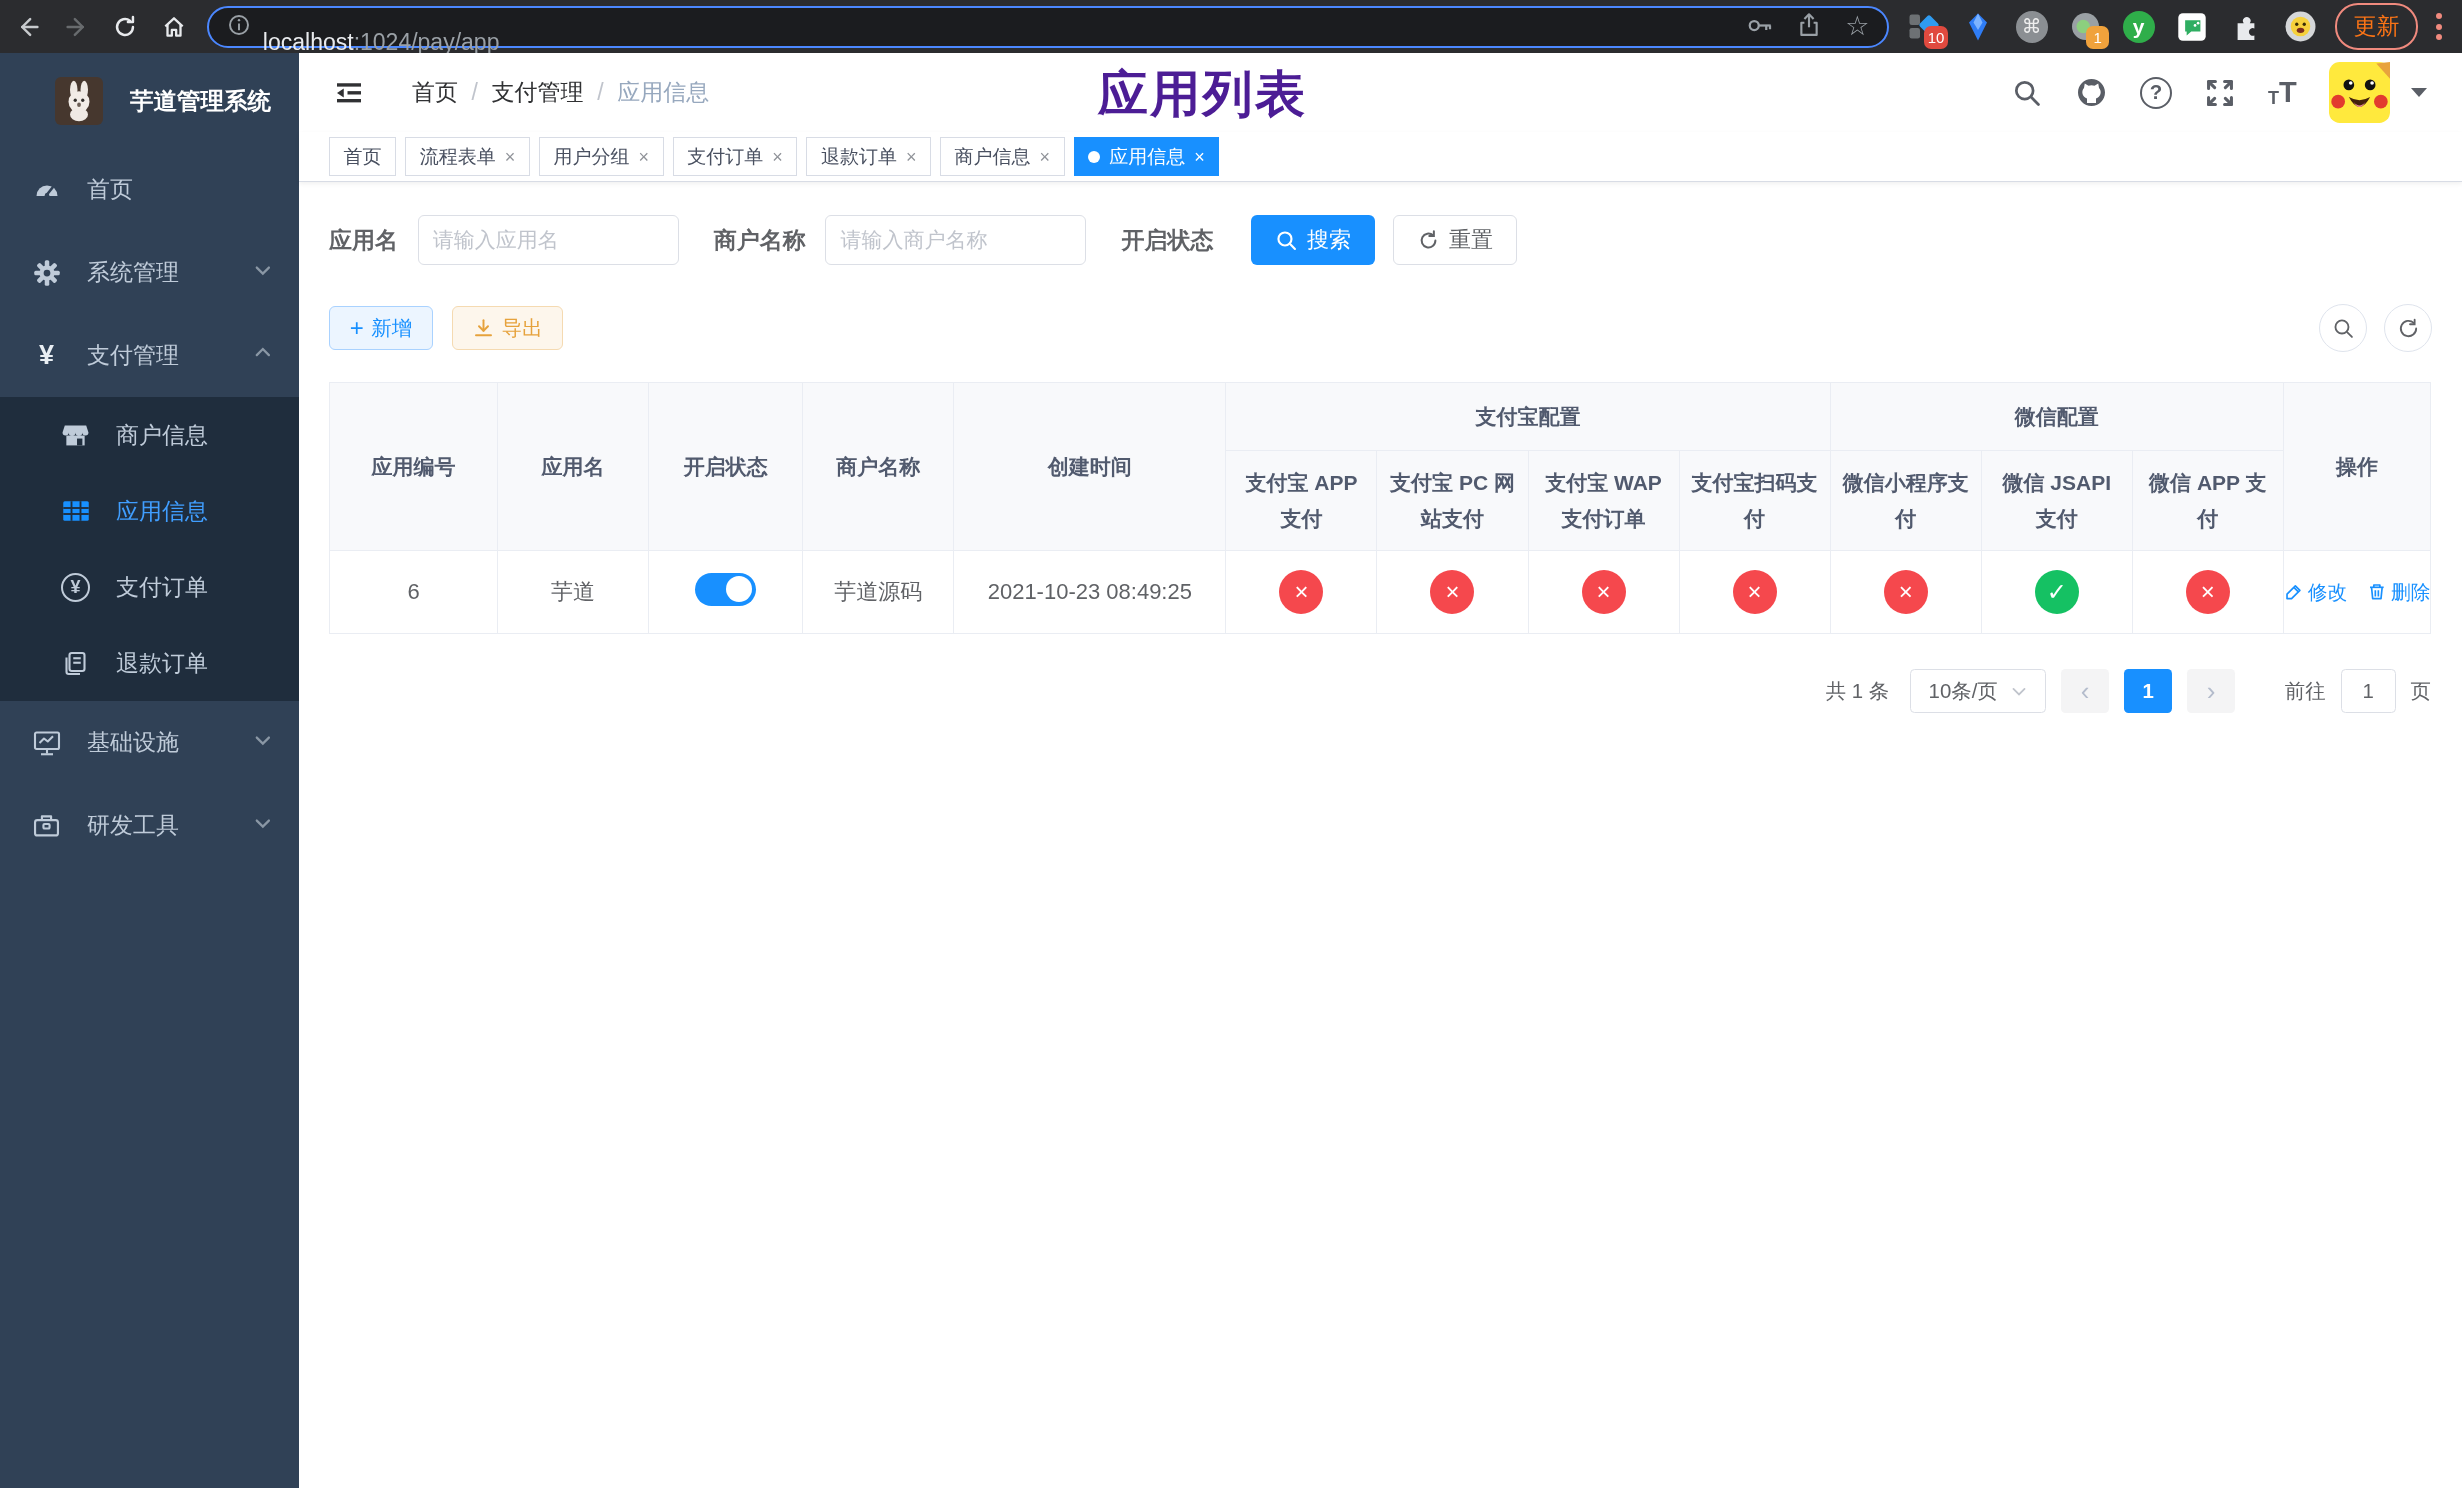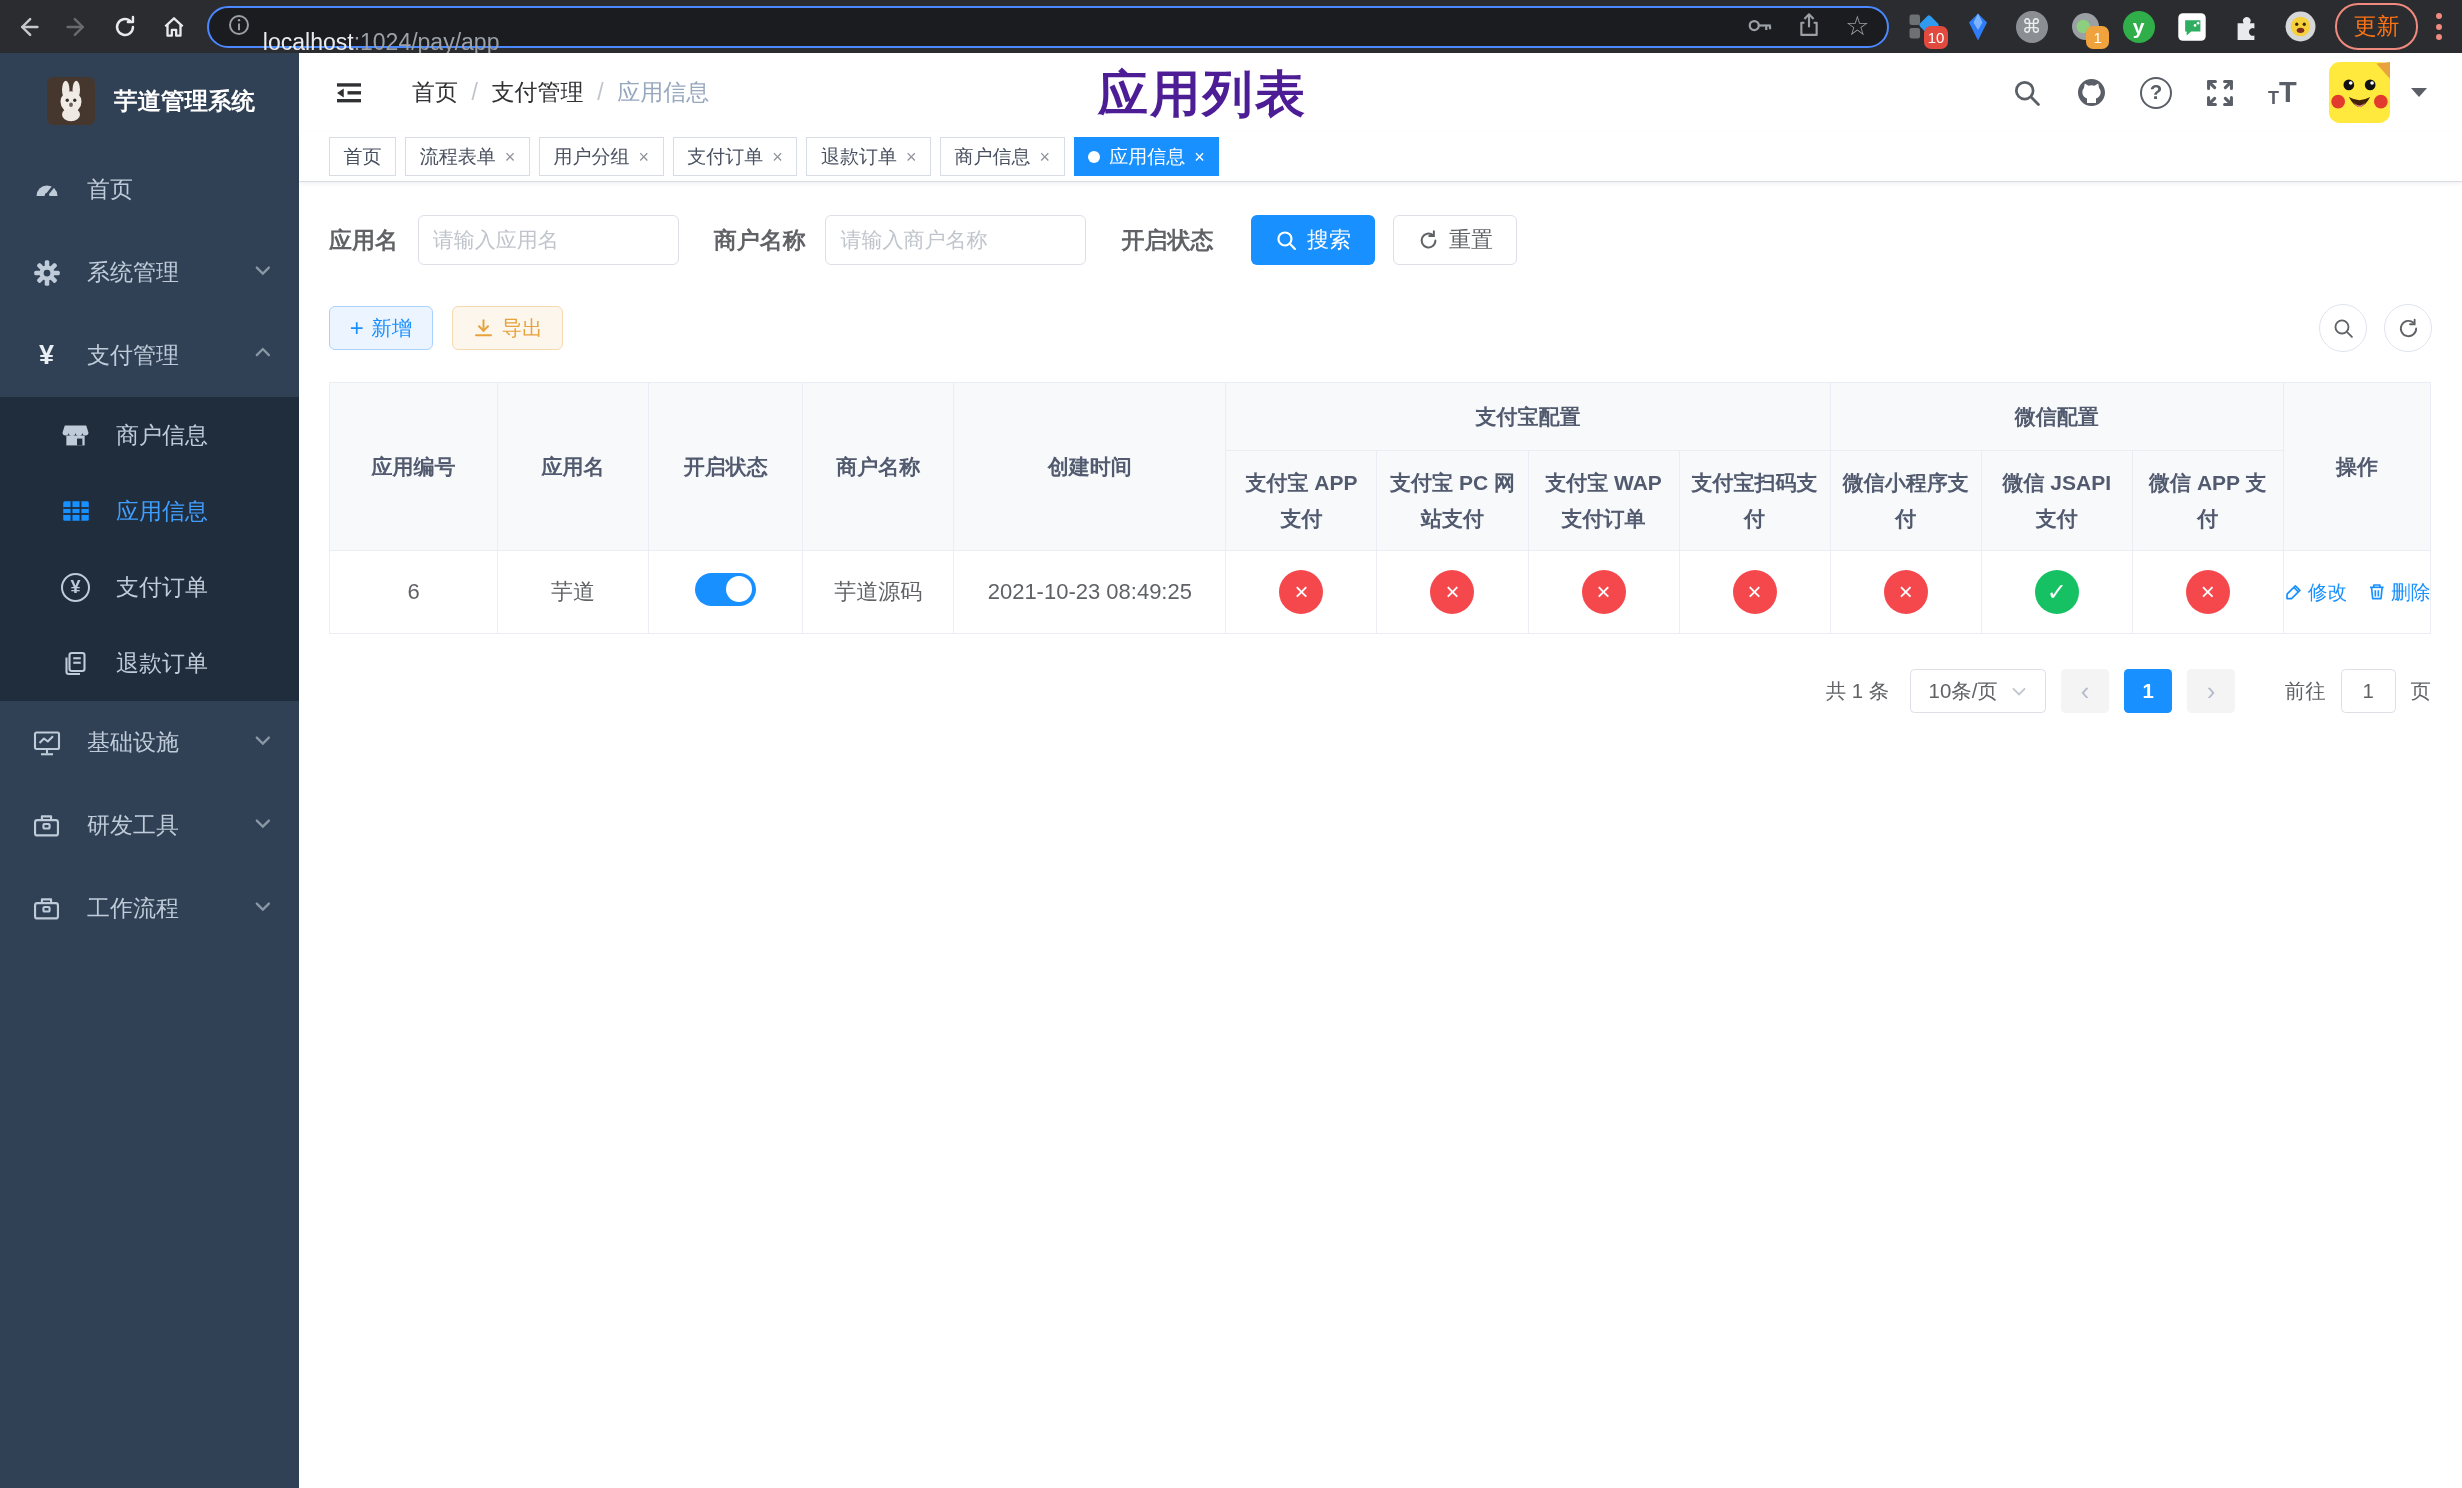--- a/index.html
+++ b/index.html
@@ -28,21 +28,21 @@
   .update-pill { border:2.3px solid #f08a7e; color:#f97316; font-size:23px; border-radius:23px;
                  padding:6px 16.7px; white-space:nowrap; }
   .kebab { display:flex; flex-direction:column; gap:4.5px; margin:0 6px 0 10.6px; }
   .kebab i { width:6px; height:6px; border-radius:50%; background:#f08a7e; }
 
   
   .app { display:flex; height:1436px; }
 
   
   .sidebar { width:299px; background:#304156; color:#bfcbd9; flex-shrink:0; overflow:hidden; }
-  .logo-row { height:95px; display:flex; align-items:center; padding-left:47px; gap:19px; }
+  .logo-row { height:95px; display:flex; align-items:center; padding-left:47px; gap:27px;margin-left:8px; }
   .logo-title { color:#fff; font-size:23.5px; font-weight:700; }
   .menu-item { height:83px; display:flex; align-items:center; padding:0 26px 0 30px; font-size:23px; cursor:pointer; }
   .menu-item .mi-icon { width:33px; display:flex; justify-content:center; color:#bfcbd9; }
   .menu-item .mi-label { margin-left:24px; flex:1; }
   .menu-item .mi-chevron { color:#8a97a5; }
   .submenu { background:#1f2d3d; }
   .submenu .menu-item { height:76px; padding-left:59px; }
   .menu-item.active { color:#409eff; }
   .menu-item.active .mi-icon { color:#409eff; }
   .yen-glyph { font-size:27px; font-weight:700; color:#e9eef3; }
@@ -388,35 +388,20 @@
               </svg>
           </span>
           <span class="mi-label">研发工具</span>
           <span class="mi-chevron">
             <svg width="19.7" height="19.7" viewBox="0 0 26 26" fill="none" stroke="#8a97a5" stroke-width="3" stroke-linecap="round">
                 <path d="M5 10 L13 18 L21 10"></path>
               </svg>
           </span>
         </div>
 
-        <div class="menu-item">
-          <span class="mi-icon">
-            <svg width="29" height="29" viewBox="0 0 38 38" fill="none" stroke="#bfcbd9" stroke-width="2.8" stroke-linejoin="round">
-                <rect x="4" y="12" width="30" height="20" rx="3"></rect>
-                <path d="M13 12 V7 h12 v5"></path>
-                <rect x="15" y="17" width="8" height="6" rx="1.5"></rect>
-              </svg>
-          </span>
-          <span class="mi-label">工作流程</span>
-          <span class="mi-chevron">
-            <svg width="19.7" height="19.7" viewBox="0 0 26 26" fill="none" stroke="#8a97a5" stroke-width="3" stroke-linecap="round">
-                <path d="M5 10 L13 18 L21 10"></path>
-              </svg>
-          </span>
-        </div>
       </nav>
     </aside>
 
     <div class="main">
 
       <div class="navbar">
         <span class="hamburger">
           <svg width="30" height="30" viewBox="0 0 40 40" fill="#303133">
               <rect x="4" y="7" width="32" height="4.5"></rect>
               <rect x="18" y="17.5" width="18" height="4.5"></rect>

